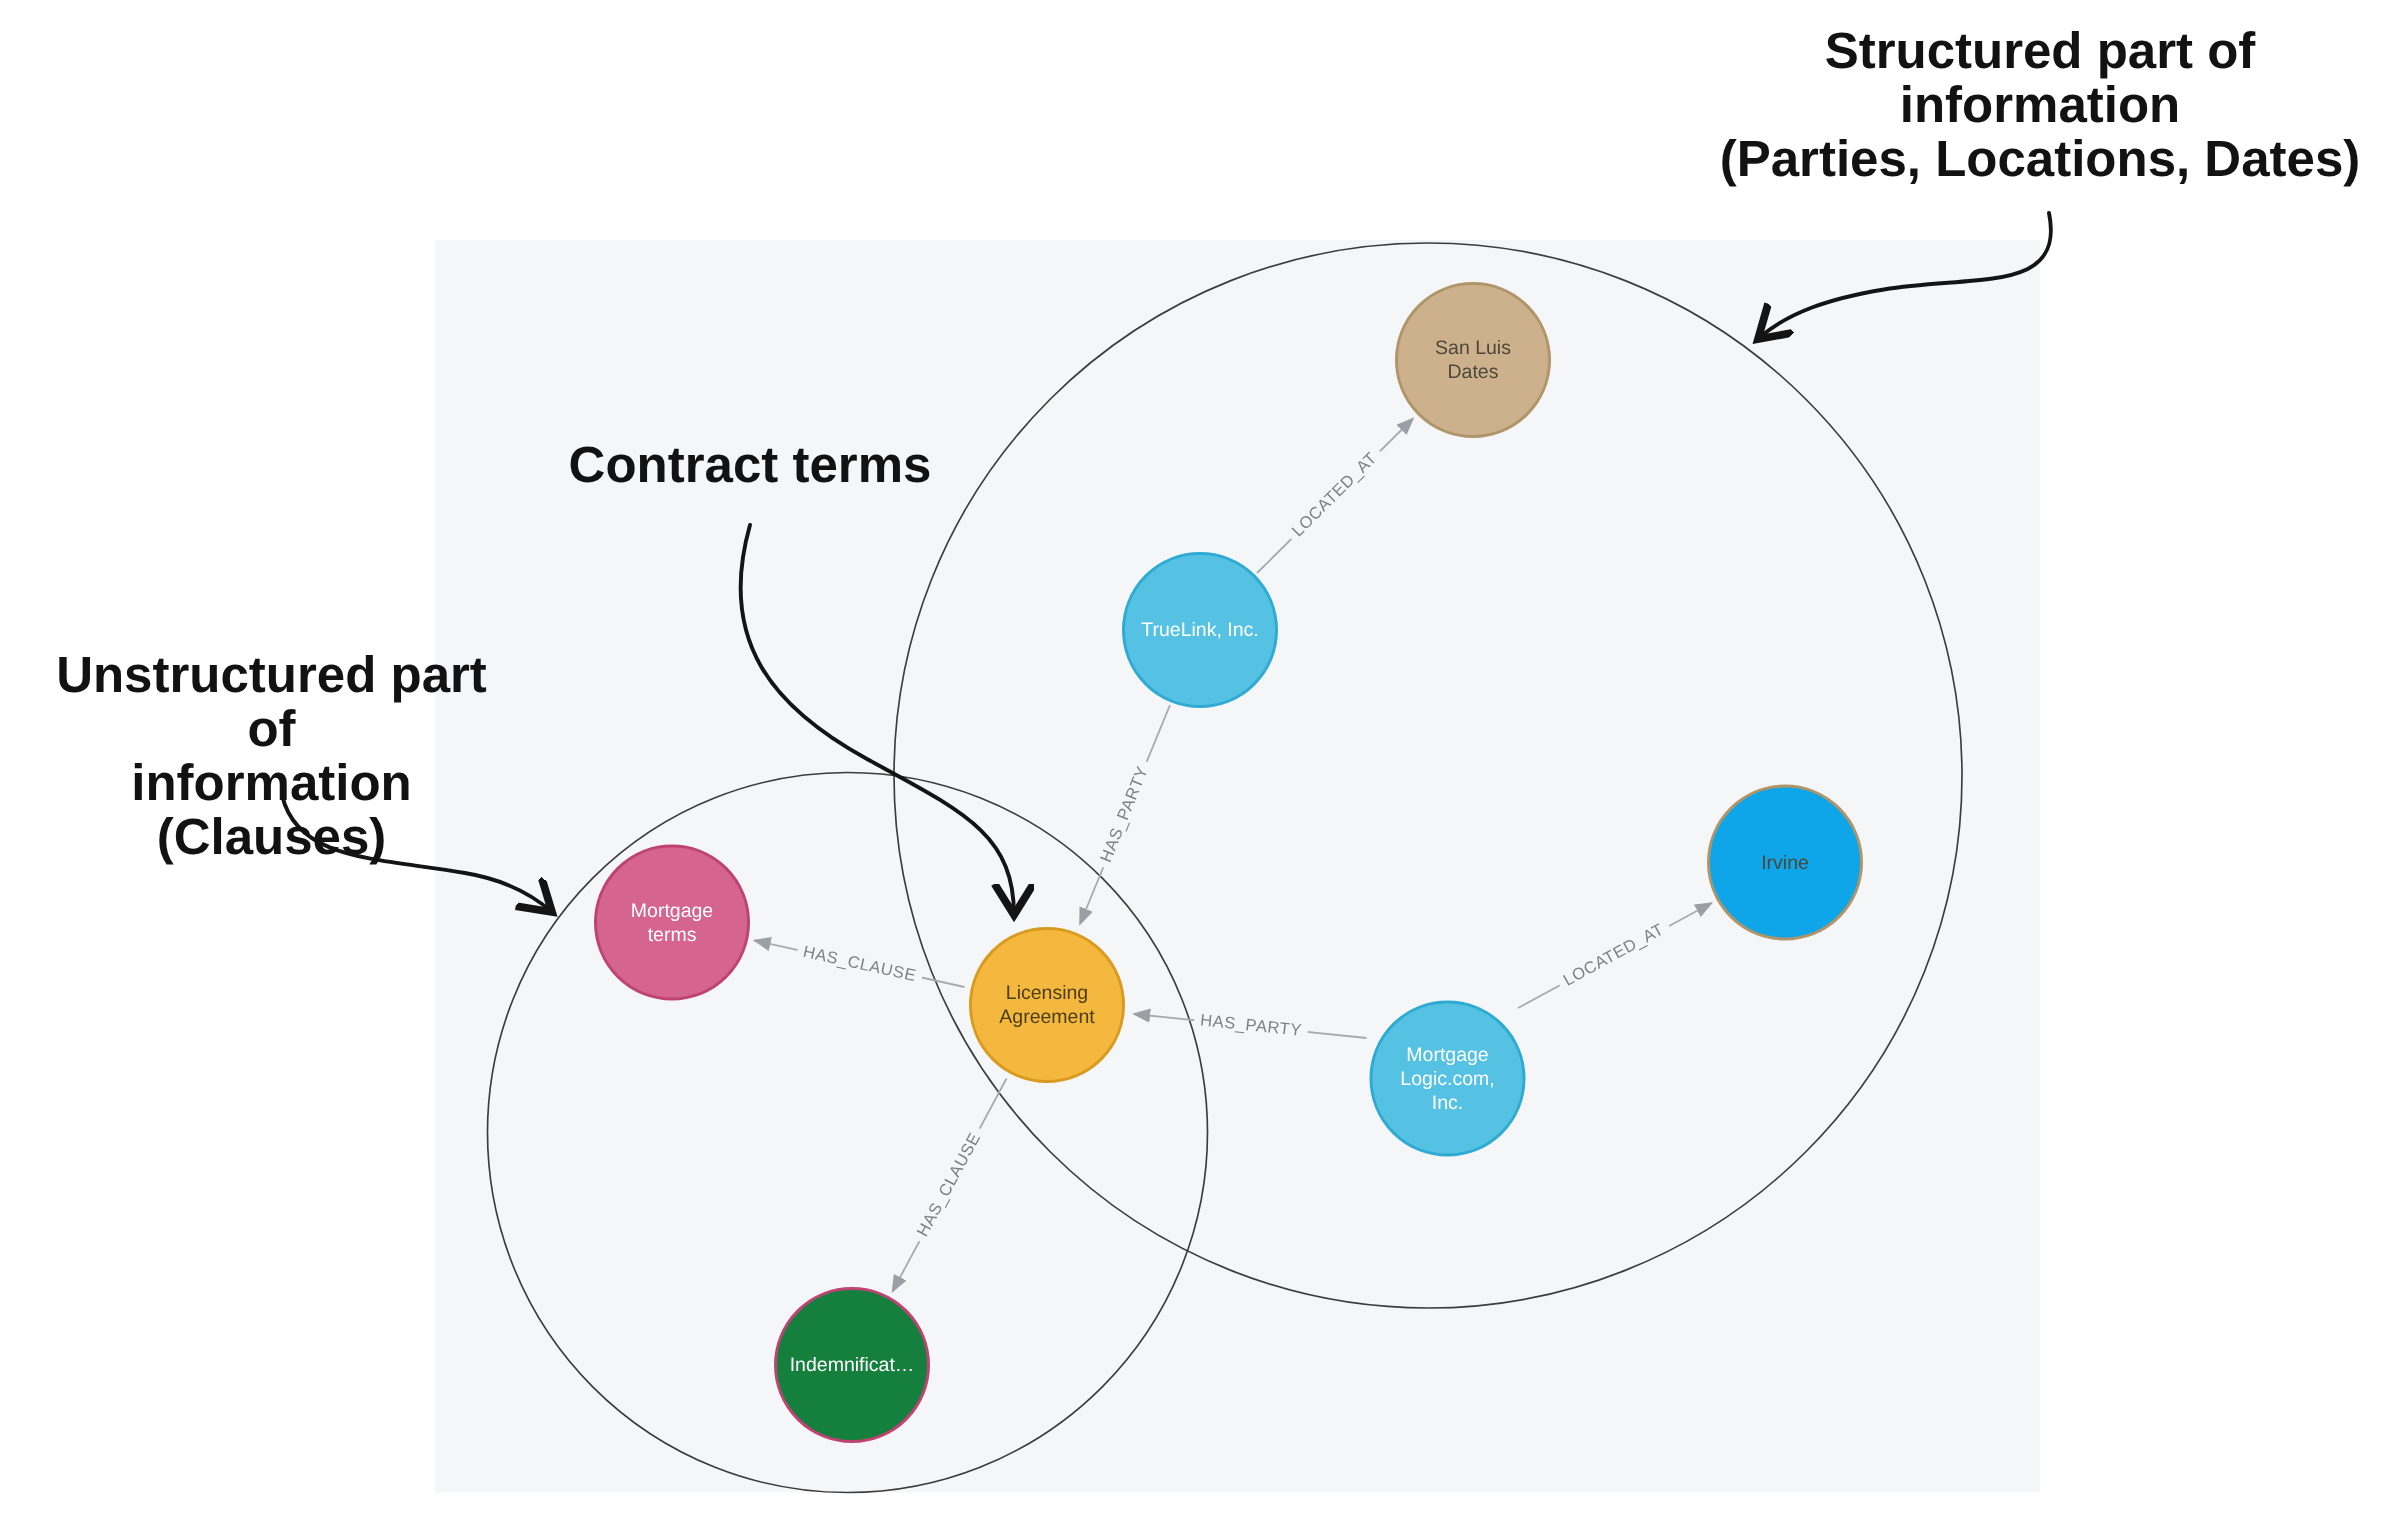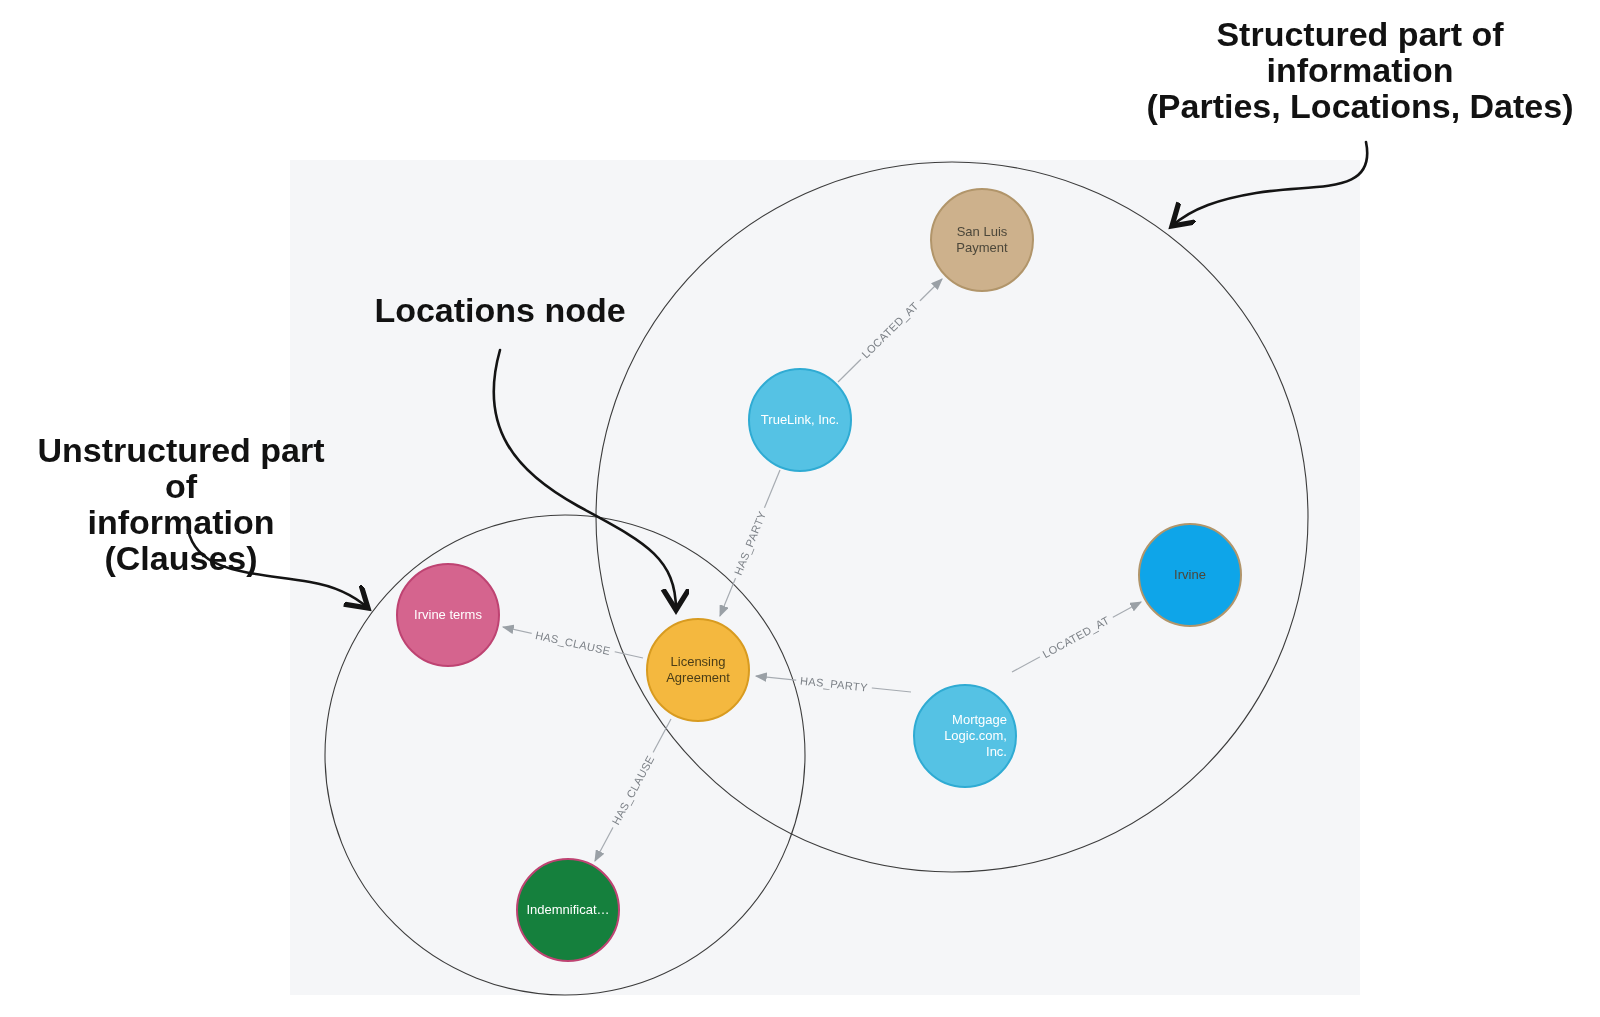--- a/index.html
+++ b/index.html
@@ -31,21 +31,21 @@
     box-sizing: border-box;
     display: flex; align-items: center; justify-content: center;
     text-align: center;
     font-size: 13px; line-height: 1.22;
     padding: 8px;
     word-break: break-word;
   }
   .node-san-luis-obispo   { left: 930px;  top: 188px; }
   .node-truelink          { left: 748px;  top: 368px; align-items: center; }
   .node-irvine            { left: 1138px; top: 523px; }
-  .node-mortgage-logic    { left: 913px;  top: 684px; text-align: right; }
+  .node-mortgage-logic    { left: 913px;  top: 667px; }
   .node-licensing         { left: 646px;  top: 618px; }
   .node-payment-terms     { left: 396px;  top: 563px; }
   .node-indemnification   { left: 516px;  top: 858px; }
 
   .rel-label {
     position: absolute;
     font-size: 11px;
     letter-spacing: 0.4px;
     color: #7c8187;
     background: var(--canvas-bg, #f5f6f8);
@@ -105,42 +105,42 @@
   </svg>
 
   <div class="rel-label rl1">LOCATED_AT</div>
   <div class="rel-label rl2">HAS_PARTY</div>
   <div class="rel-label rl3">HAS_PARTY</div>
   <div class="rel-label rl4">LOCATED_AT</div>
   <div class="rel-label rl5">HAS_CLAUSE</div>
   <div class="rel-label rl6">HAS_CLAUSE</div>
 
   <div class="node node-san-luis-obispo" style="background: rgb(205, 177, 140); border-color: rgb(177, 149, 106); color: rgb(76, 71, 58);">
-    <span>San Luis Payment</span>
+    <span>San Luis Dates</span>
   </div>
   <div class="node node-truelink" style="background: rgb(85, 194, 228); border-color: rgb(47, 171, 211); color: rgb(255, 255, 255);">
     <span>TrueLink, Inc.</span>
   </div>
   <div class="node node-irvine" style="background: #0ea5e9; border-color: rgb(177, 149, 106); color: rgb(76, 71, 58);">
     <span>Irvine</span>
   </div>
   <div class="node node-mortgage-logic" style="background: rgb(85, 194, 228); border-color: rgb(47, 171, 211); color: rgb(255, 255, 255);">
     <span>Mortgage Logic.com, Inc.</span>
   </div>
   <div class="node node-licensing" style="background: rgb(244, 184, 63); border-color: rgb(216, 155, 32); color: rgb(74, 61, 23);">
     <span>Licensing Agreement</span>
   </div>
   <div class="node node-payment-terms" style="background: rgb(213, 100, 142); border-color: rgb(190, 67, 114); color: rgb(255, 255, 255);">
-    <span>Irvine terms</span>
+    <span>Mortgage terms</span>
   </div>
   <div class="node node-indemnification" style="background: #15803d; border-color: rgb(190, 67, 114); color: rgb(255, 255, 255);">
     <span>Indemnificat…</span>
   </div>
 
   <div class="annotation ann-structured">Structured part of
 information
 (Parties, Locations, Dates)</div>
-  <div class="annotation ann-contract">Locations node</div>
+  <div class="annotation ann-contract">Contract terms</div>
   <div class="annotation ann-unstructured">Unstructured part of
 information
 (Clauses)</div>
 
 </div>
 
 </body></html>

